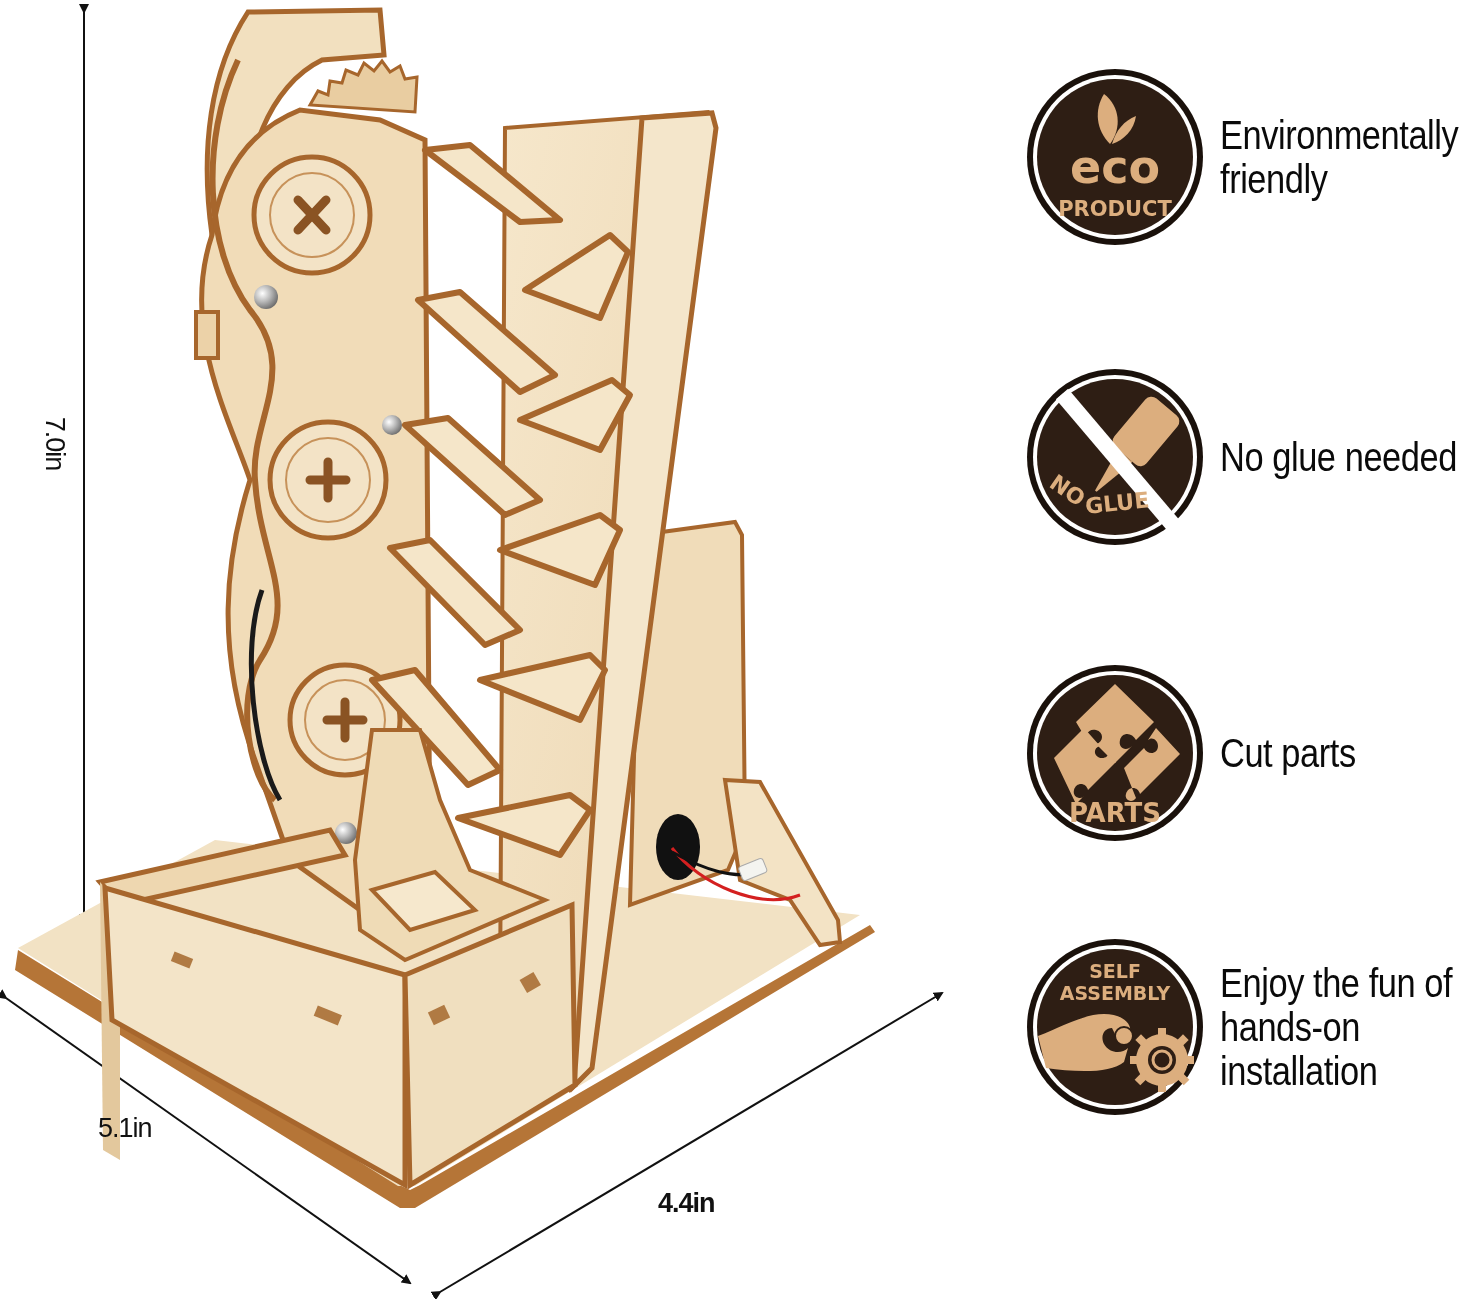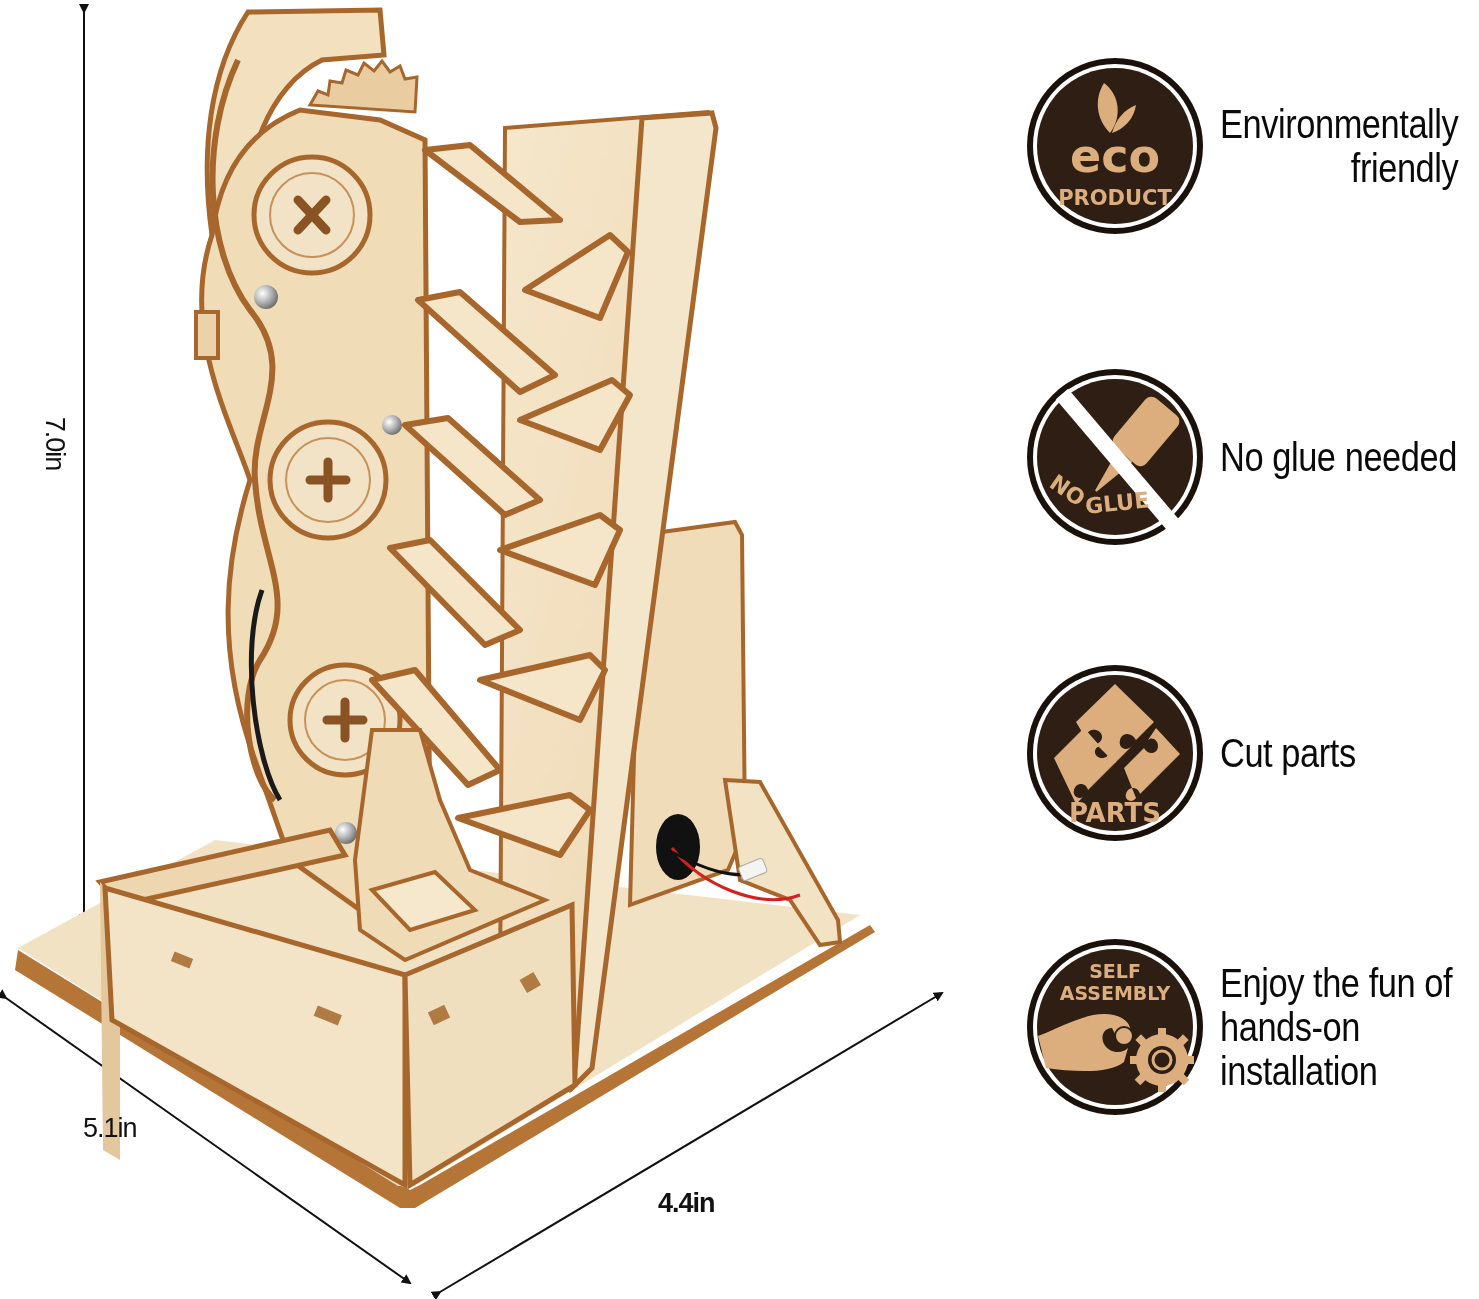--- a/index.html
+++ b/index.html
@@ -11,38 +11,38 @@
   .dim-label {
     position: absolute;
     font-family: "Liberation Sans", sans-serif;
     font-size: 27px;
     color: #111;
     letter-spacing: -1px;
     transform-origin: center center;
     white-space: nowrap;
   }
   .dim-height { left: 28px; top: 428px; transform: rotate(90deg); }
-  .dim-depth  { left: 83px; top: 1113px; }
+  .dim-depth  { left: 98px; top: 1113px; }
   .dim-width  { left: 658px; top: 1188px; font-weight: bold; }
 
   .features { position: absolute; left: 1024px; top: 0; width: 455px; height: 1299px; }
   .feature { position: absolute; left: 0; width: 455px; display: flex; align-items: center; }
   .feature .badge { width: 182px; height: 182px; flex: 0 0 182px; }
   .feature .ftext {
     margin-left: 14px;
     font-family: "Liberation Sans", sans-serif;
     font-size: 40px;
     line-height: 44px;
     letter-spacing: -0.5px;
     color: #0a0a0a;
     transform: scaleX(0.86);
     transform-origin: left center;
     white-space: nowrap;
   }
-  .f1 { top: 55px; text-align: right; }
+  .f1 { top: 66px; }
   .f2 { top: 366px; }
   .f3 { top: 662px; }
   .f4 { top: 936px; }
 </style>
 </head>
 <body>
 
 <svg id="product-svg" viewBox="0 0 1000 1299" xmlns="http://www.w3.org/2000/svg">
   <defs>
     <marker id="arrowhead" markerWidth="10" markerHeight="10" refX="8" refY="5" orient="auto" markerUnits="userSpaceOnUse">

